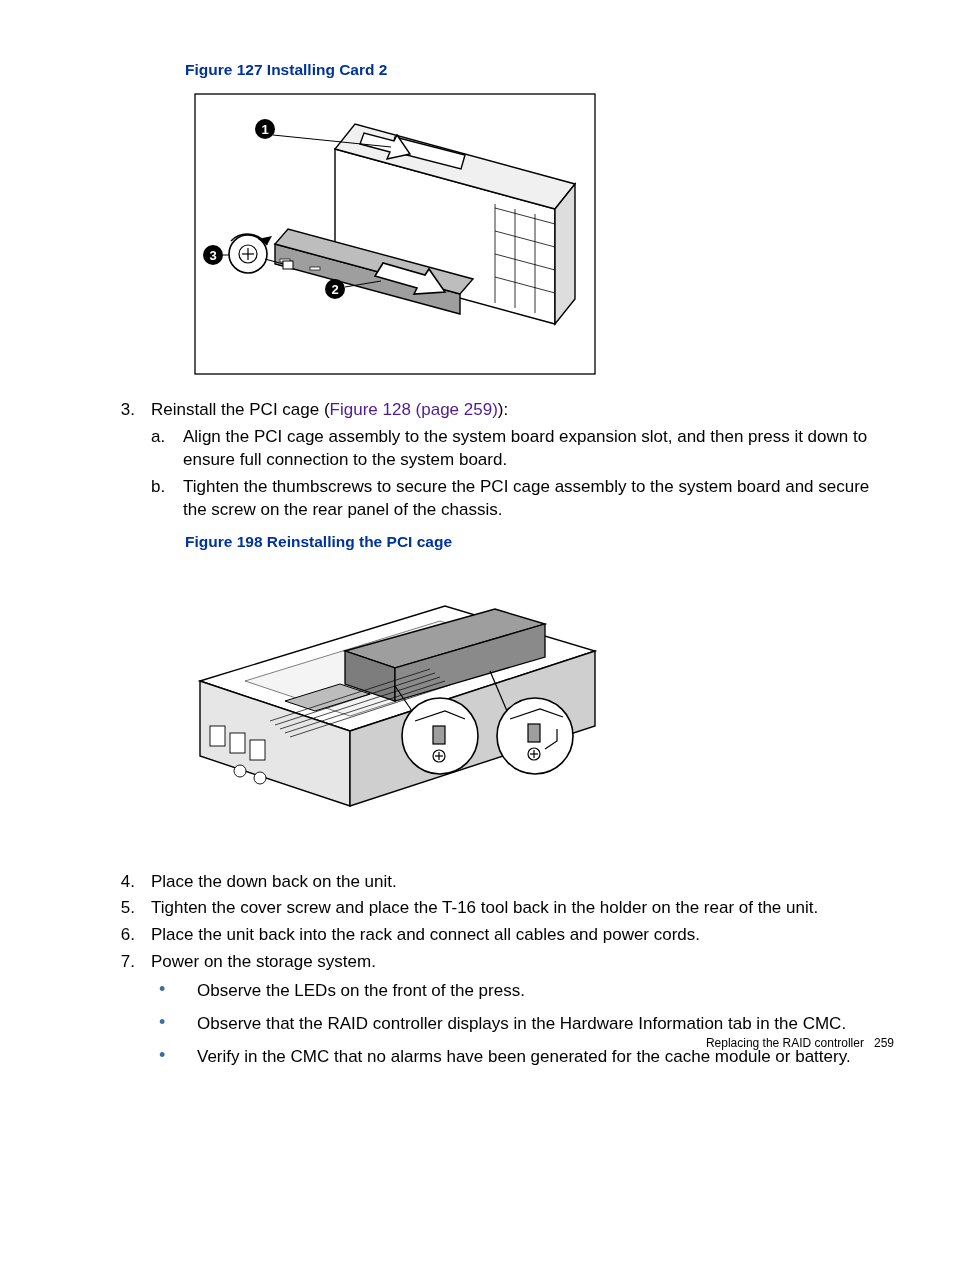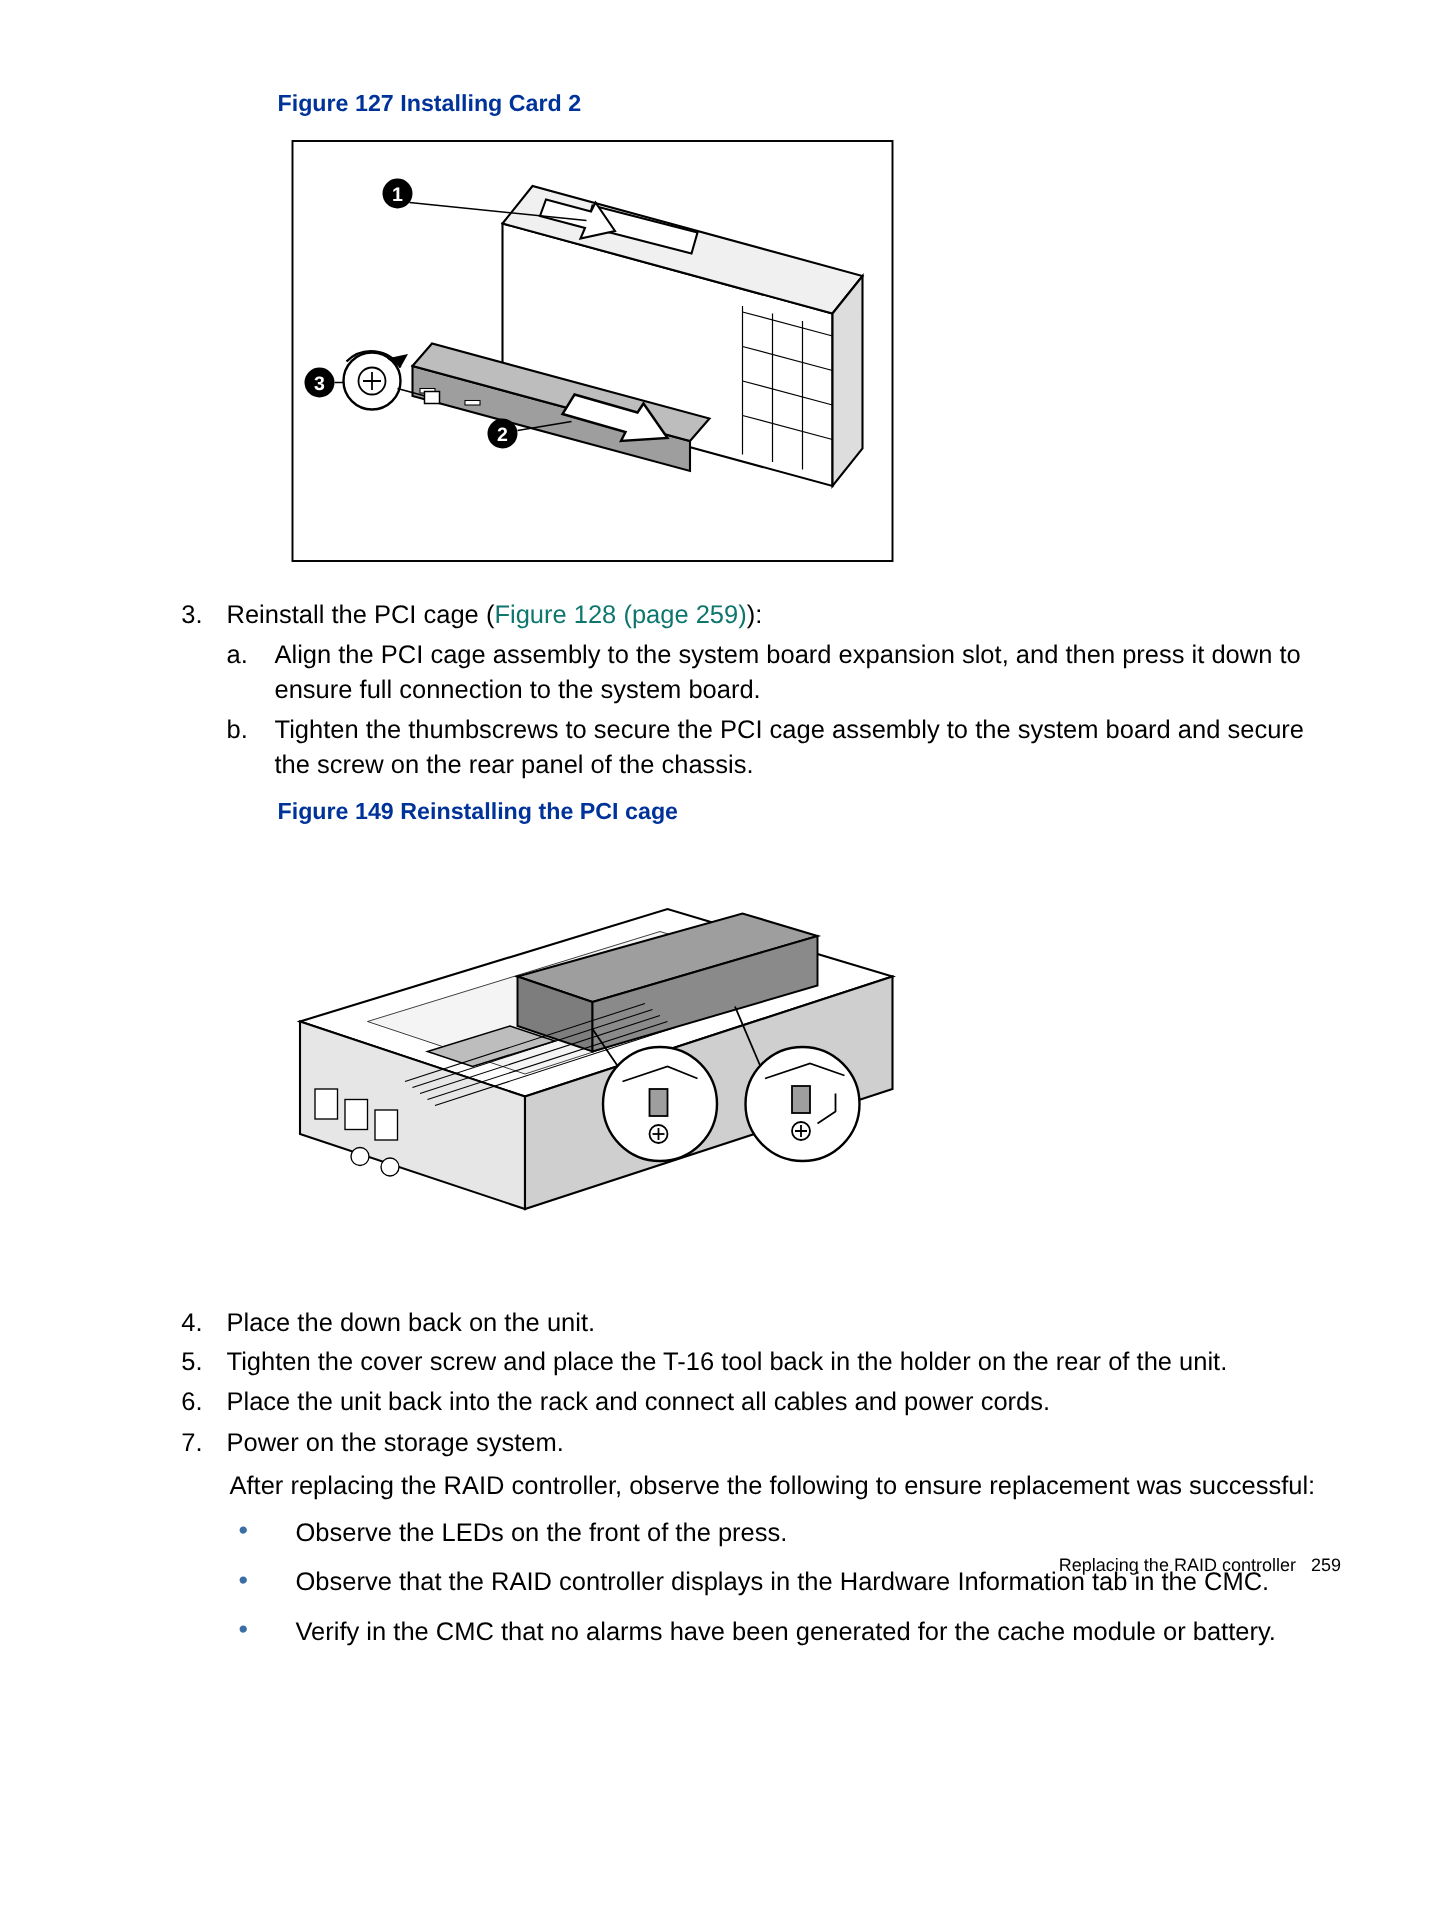--- a/index.html
+++ b/index.html
@@ -40,21 +40,21 @@
   .figure-box2 {
     width: 420px;
     height: 290px;
     border: none;
     display: flex;
     align-items: center;
     justify-content: center;
     margin-bottom: 20px;
     overflow: hidden;
   }
-  .link { color: #0f766e; }
+  .link { color: #4c1d95; }
   ol.numbered {
     list-style: none;
     padding: 0;
     margin: 0 0 6px 0;
   }
   ol.numbered > li {
     display: flex;
     margin-bottom: 4px;
   }
   ol.numbered > li .num {
@@ -215,21 +215,21 @@
           <li>
             <span class="letter">b.</span>
             <span class="lbody">Tighten the thumbscrews to secure the PCI cage assembly to the system board and secure the screw on the rear panel of the chassis.</span>
           </li>
         </ol>
       </span>
     </li>
   </ol>
 
   <div class="content-indent">
-    <div class="figure-caption">Figure 149 Reinstalling the PCI cage</div>
+    <div class="figure-caption">Figure 198 Reinstalling the PCI cage</div>
     <div class="figure-box2">
       <svg viewBox="0 0 420 290" width="420" height="290">
 
         <polygon points="15,120 260,45 410,90 165,170" fill="#fff" stroke="#000" stroke-width="1.4"></polygon>
         <polygon points="15,120 165,170 165,245 15,195" fill="#e6e6e6" stroke="#000" stroke-width="1.4"></polygon>
         <polygon points="165,170 410,90 410,165 165,245" fill="#cfcfcf" stroke="#000" stroke-width="1.4"></polygon>
 
         <g stroke="#000" stroke-width="0.5">
           <polygon points="60,120 255,60 360,92 165,155" fill="#f4f4f4"></polygon>
         </g>
@@ -297,21 +297,20 @@
     <li>
       <span class="num">6.</span>
       <span class="body">Place the unit back into the rack and connect all cables and power cords.</span>
     </li>
     <li>
       <span class="num">7.</span>
       <span class="body">Power on the storage system.</span>
     </li>
   </ol>
 
-  <div class="para-indent">After replacing the RAID controller, observe the following to ensure replacement was successful:</div>
 
   <ul class="bullets">
     <li>
       <span class="dot">•</span>
       <span class="btext">Observe the LEDs on the front of the press.</span>
     </li>
     <li>
       <span class="dot">•</span>
       <span class="btext">Observe that the RAID controller displays in the Hardware Information tab in the CMC.</span>
     </li>

